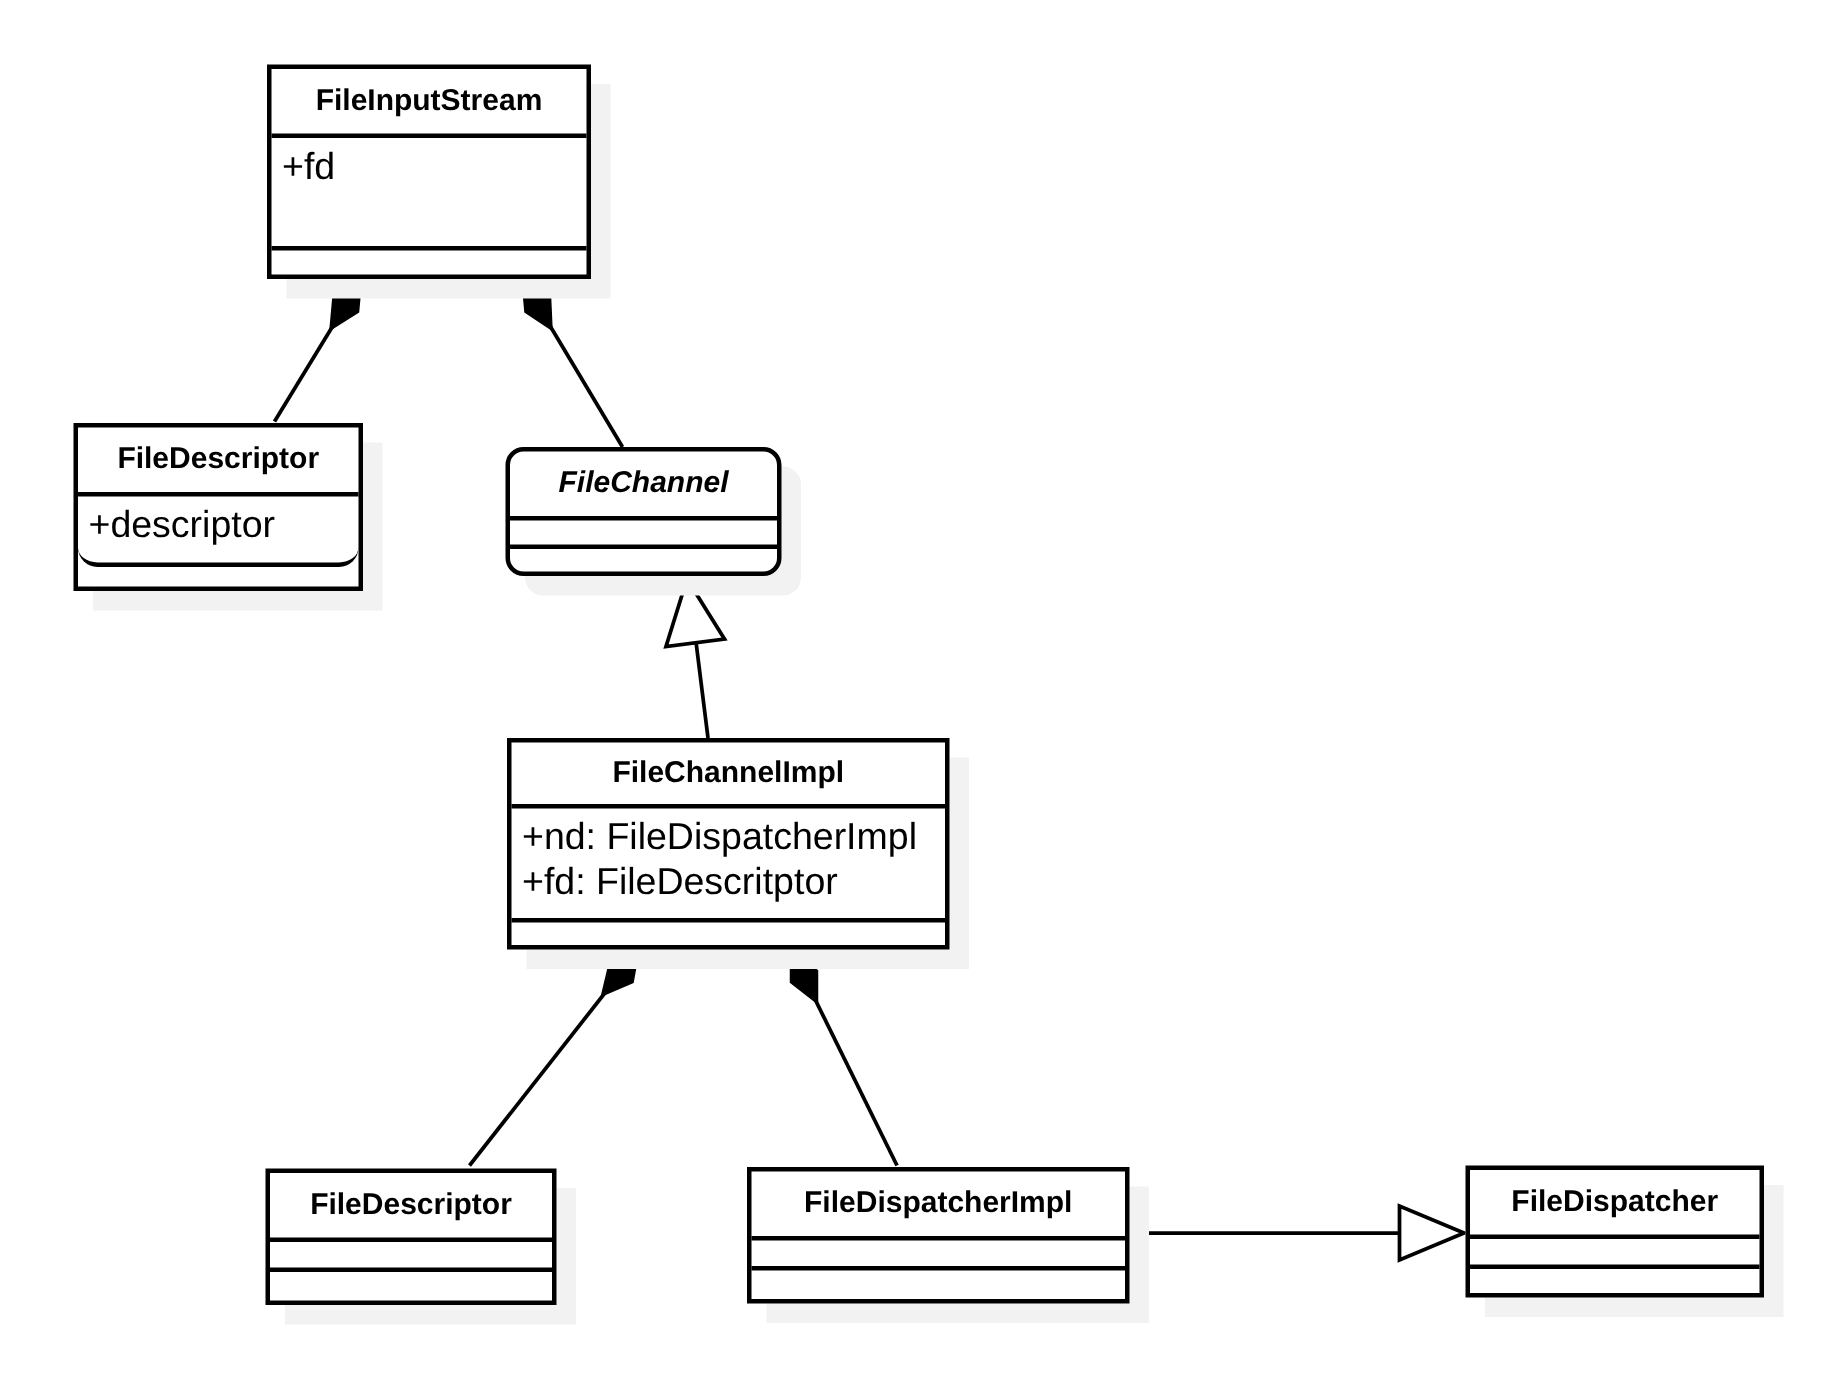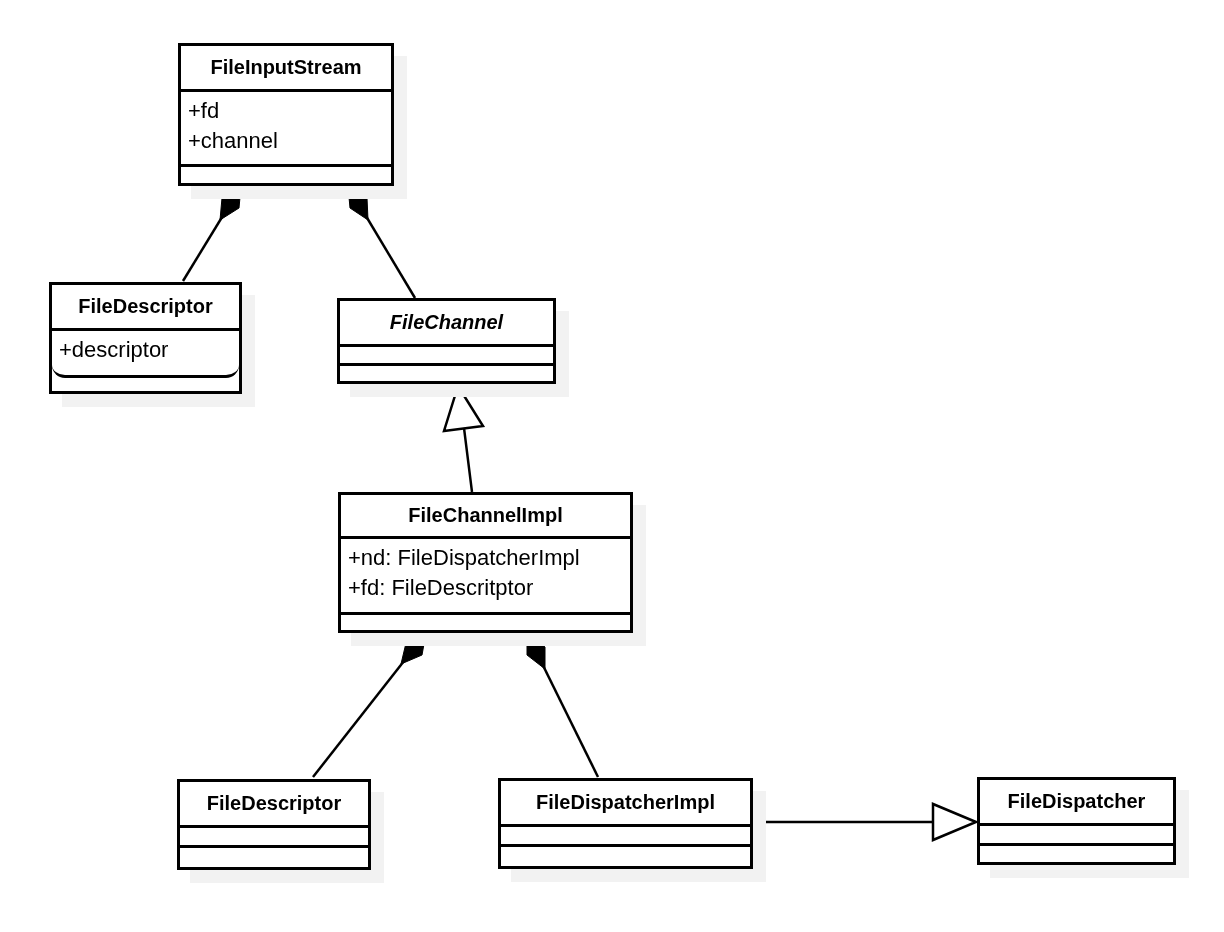--- a/index.html
+++ b/index.html
@@ -23,21 +23,21 @@
     display:flex;align-items:center;justify-content:center;
     font-weight:bold;font-size:20px;color:#000000;
     border-bottom:3px solid #000000;
     box-sizing:border-box;
     flex:0 0 auto;
   }
   .uml-class.abstract .uml-title{font-style:italic;}
   .uml-attrs{
     border-bottom:3px solid #000000;
     box-sizing:border-box;
-    font-size:22px;color:#000000;
+    font-size:25px;color:#000000;
     line-height:30px;
     padding:4px 6px 0 7px;
     overflow:hidden;
     flex:0 0 auto;
   }
   .uml-attrs.empty{padding:0;}
   .uml-methods{flex:1 1 auto;}
   .edge line{stroke:#000000;stroke-width:2.5;}
   .edge polygon.diamond{fill:#000000;stroke:#000000;stroke-width:1;}
   .edge polygon.triangle{fill:#ffffff;stroke:#000000;stroke-width:2.5;}
@@ -77,34 +77,33 @@
     <g class="edge">
       <line x1="753" y1="822" x2="935" y2="822"></line>
       <polygon class="triangle" points="976,822 933,804 933,840"></polygon>
     </g>
   </svg>
 
   <div class="uml-class" style="left:178px;top:43px;width:216px;height:143px;">
     <div class="uml-title" style="height:46px;">FileInputStream</div>
     <div class="uml-attrs" style="height:75px;">
       <div>+fd</div>
-      <div>+channel</div>
     </div>
     <div class="uml-methods"></div>
   </div>
 
   <div class="uml-class" style="left:49px;top:282px;width:193px;height:112px;">
     <div class="uml-title" style="height:46px;">FileDescriptor</div>
     <div class="uml-attrs" style="height:47px;border-radius:13px;">
       <div>+descriptor</div>
     </div>
     <div class="uml-methods"></div>
   </div>
 
-  <div class="uml-class abstract" style="left:337px;top:298px;width:219px;height:86px;">
+  <div class="uml-class abstract" style="left:337px;top:298px;width:184px;height:86px;border-radius:12px;">
     <div class="uml-title" style="height:46px;">FileChannel</div>
     <div class="uml-attrs empty" style="height:19px;"></div>
     <div class="uml-methods"></div>
   </div>
 
   <div class="uml-class" style="left:338px;top:492px;width:295px;height:141px;">
     <div class="uml-title" style="height:44px;">FileChannelImpl</div>
     <div class="uml-attrs" style="height:76px;">
       <div>+nd: FileDispatcherImpl</div>
       <div>+fd: FileDescritptor</div>

